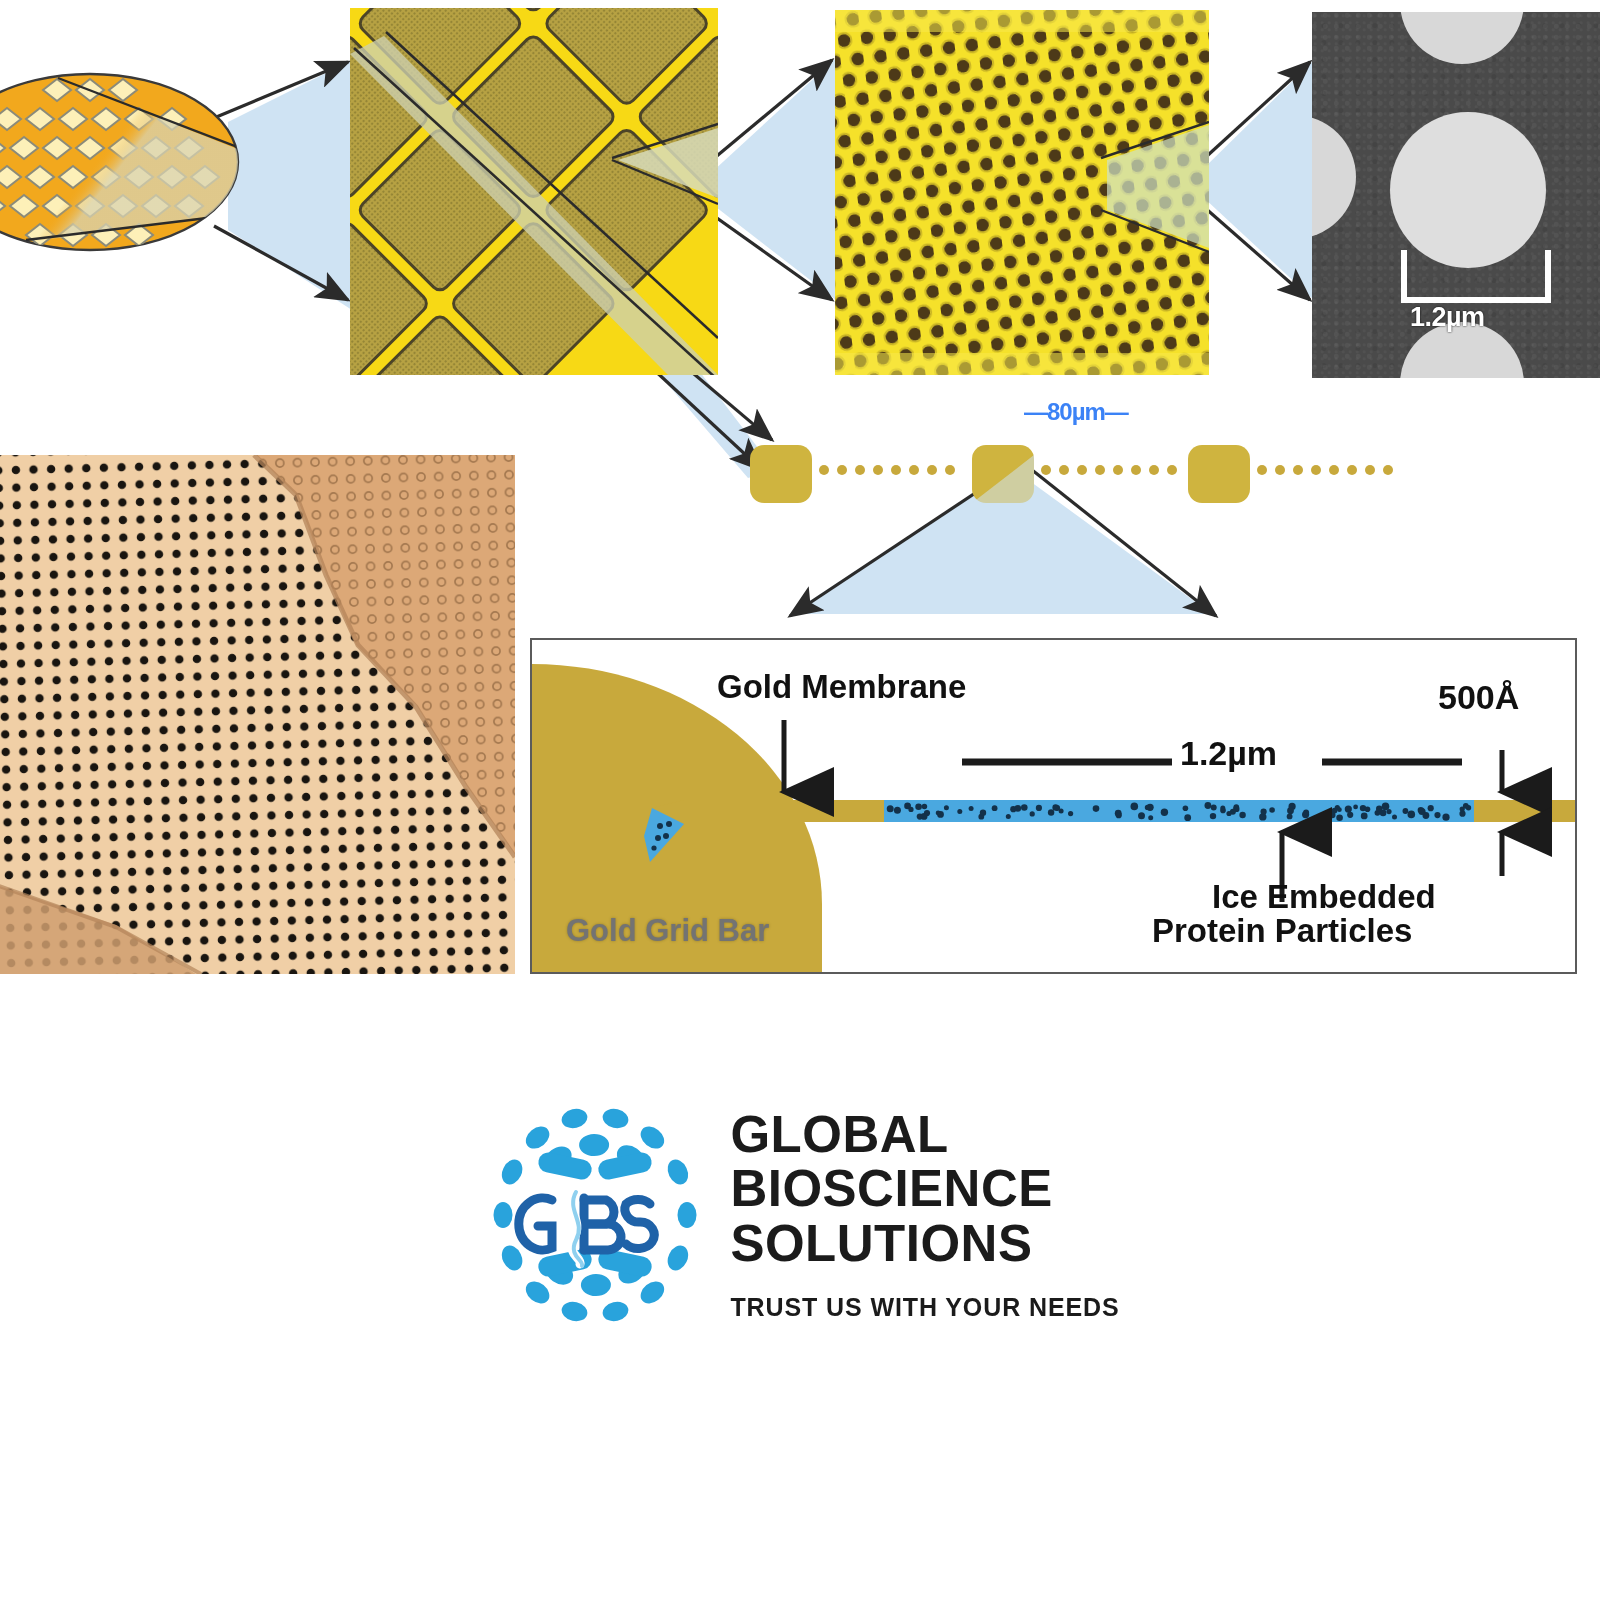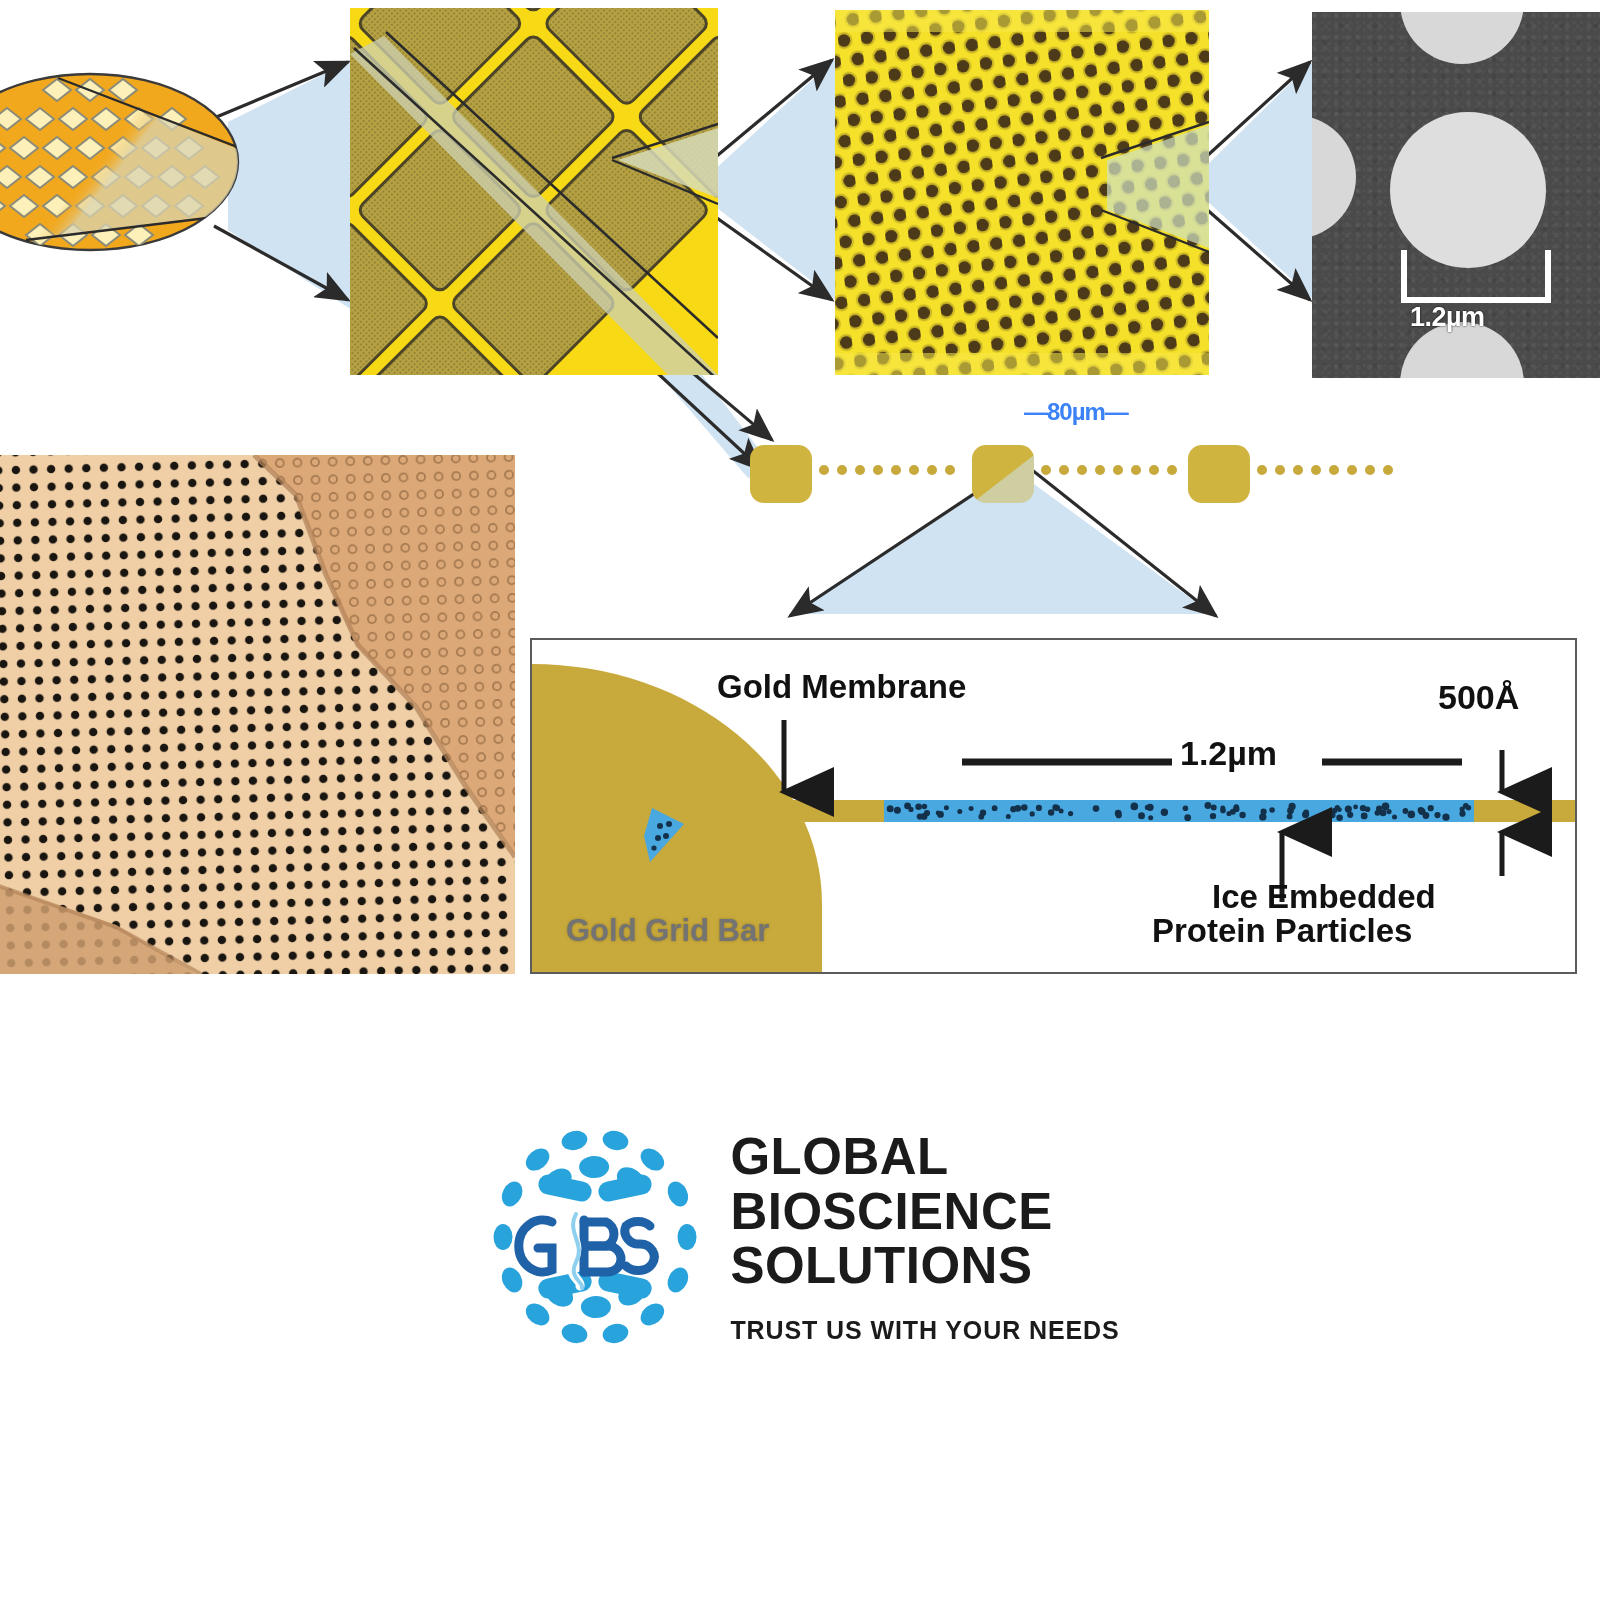--- a/index.html
+++ b/index.html
@@ -74,21 +74,21 @@
     overflow:hidden;
   }
   .cs-label{
     position:absolute;font-weight:bold;color:#111;white-space:nowrap;
   }
   .cs-label.white{color:#737373;text-shadow:0 0 3px rgba(0,0,0,.25);}
 
   
   #brand-block{
     position:absolute;left:0;top:1085px;width:1600px;height:260px;
-    display:flex;align-items:flex-end;justify-content:center;gap:20px;
+    display:flex;align-items:center;justify-content:center;gap:20px;
   }
   #brand-mark{width:230px;height:215px;flex:0 0 auto;}
   #brand-text{display:flex;flex-direction:column;justify-content:center;}
   #brand-text .line{
     font-size:51px;font-weight:bold;color:#1b1b1b;
     line-height:1.07;letter-spacing:.5px;
   }
   #brand-tagline{
     margin-top:22px;font-size:25px;font-weight:bold;color:#1b1b1b;
     letter-spacing:.9px;

